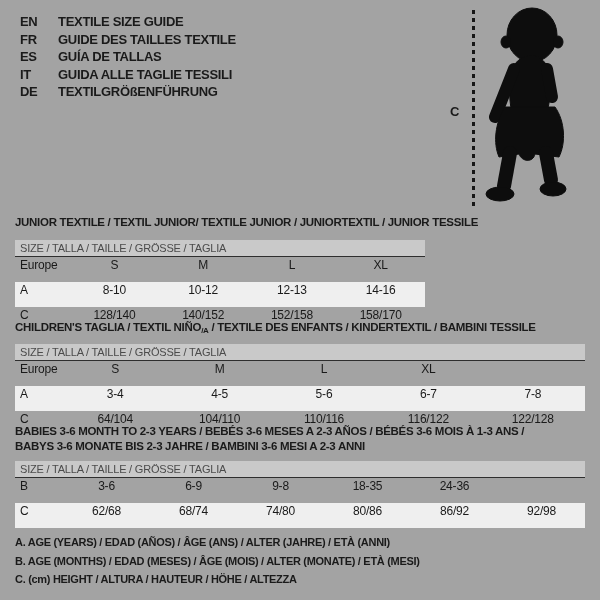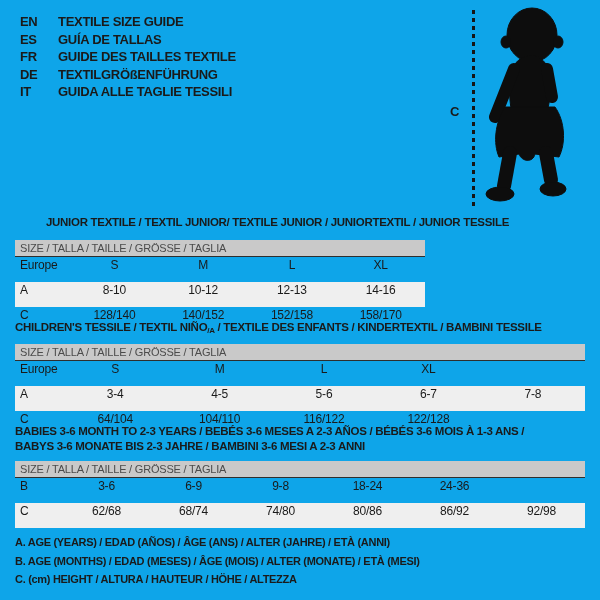--- a/index.html
+++ b/index.html
@@ -1,17 +1,17 @@
 <!DOCTYPE html>
 <html><head>
 <meta charset="utf-8">
 <style>
   html,body { margin:0; padding:0; background:#ffffff; }
   .page {
-    position:relative; width:600px; height:600px; background:#0ea5e9;
+    position:relative; width:600px; height:600px; background:#a3a3a3;
     font-family:"Liberation Sans", sans-serif; color:#1a1a1a; overflow:hidden;
   }
 
   
   .lang-block { position:absolute; left:20px; top:13px; }
   .lang-row { display:flex; height:17.5px; align-items:center;
               font-weight:bold; font-size:13px; letter-spacing:-0.3px; }
   .lang-code { width:38px; }
 
   
@@ -49,34 +49,34 @@
 <body>
 
 <div class="page">
 
   <div class="lang-block">
     <div class="lang-row">
       <span class="lang-code">EN</span>
       <span>TEXTILE SIZE GUIDE</span>
     </div>
     <div class="lang-row">
+      <span class="lang-code">FR</span>
+      <span>GUIDE DES TAILLES TEXTILE</span>
+    </div>
+    <div class="lang-row">
       <span class="lang-code">ES</span>
       <span>GUÍA DE TALLAS</span>
     </div>
     <div class="lang-row">
-      <span class="lang-code">FR</span>
-      <span>GUIDE DES TAILLES TEXTILE</span>
+      <span class="lang-code">IT</span>
+      <span>GUIDA ALLE TAGLIE TESSILI</span>
     </div>
     <div class="lang-row">
       <span class="lang-code">DE</span>
       <span>TEXTILGRÖßENFÜHRUNG</span>
-    </div>
-    <div class="lang-row">
-      <span class="lang-code">IT</span>
-      <span>GUIDA ALLE TAGLIE TESSILI</span>
     </div>
   </div>
 
   <div class="measure-c">C</div>
   <div class="dash-line"></div>
   <svg class="silhouette" width="92" height="200" viewBox="0 0 92 200">
     <g fill="#0d0d0d" stroke="#0d0d0d">
       <ellipse cx="49" cy="30" rx="25" ry="27"></ellipse>
       <ellipse cx="23" cy="37" rx="5" ry="6"></ellipse>
       <ellipse cx="75" cy="37" rx="5" ry="6"></ellipse>
@@ -84,21 +84,21 @@
       <line x1="31" y1="64" x2="12" y2="112" stroke-width="12" stroke-linecap="round"></line>
       <line x1="64" y1="64" x2="69" y2="92" stroke-width="12" stroke-linecap="round"></line>
       <path d="M22,102 C12,118 10,138 16,152 L36,149 C39,157 50,158 52,149 L76,152 C83,138 82,116 72,102 Z"></path>
       <line x1="27" y1="148" x2="21" y2="181" stroke-width="14" stroke-linecap="round"></line>
       <line x1="63" y1="148" x2="68" y2="175" stroke-width="14" stroke-linecap="round"></line>
       <ellipse cx="17" cy="189" rx="14" ry="7"></ellipse>
       <ellipse cx="70" cy="184" rx="13" ry="7"></ellipse>
     </g>
   </svg>
 
-  <div class="section-heading" style="top:216px;margin-left:31px;">JUNIOR TEXTILE / TEXTIL JUNIOR/ TEXTILE JUNIOR / JUNIORTEXTIL / JUNIOR TESSILE</div>
+  <div class="section-heading" style="top:216px;">JUNIOR TEXTILE / TEXTIL JUNIOR/ TEXTILE JUNIOR / JUNIORTEXTIL / JUNIOR TESSILE</div>
 
   <div class="size-table w-junior" style="top:240px;">
     <div class="size-bar">SIZE / TALLA / TAILLE / GRÖSSE / TAGLIA</div>
     <div class="trow cols-junior">
       <span class="rlabel">Europe</span>
       <span class="cell">S</span>
       <span class="cell">M</span>
       <span class="cell">L</span>
       <span class="cell">XL</span>
     </div>
@@ -112,21 +112,21 @@
     <div class="trow cols-junior">
       <span class="rlabel">C</span>
       <span class="cell">128/140</span>
       <span class="cell">140/152</span>
       <span class="cell">152/158</span>
       <span class="cell">158/170</span>
     </div>
   </div>
 
   <div class="section-heading" style="top:321px;">
-    <span>CHILDREN'S TESSILE / TEXTIL NIÑO</span><span class="sub-sz">/A</span><span> / TEXTILE DES ENFANTS / KINDERTEXTIL / BAMBINI TESSILE</span>
+    <span>CHILDREN'S TAGLIA / TEXTIL NIÑO</span><span class="sub-sz">/A</span><span> / TEXTILE DES ENFANTS / KINDERTEXTIL / BAMBINI TESSILE</span>
   </div>
 
   <div class="size-table w-full" style="top:344px;">
     <div class="size-bar">SIZE / TALLA / TAILLE / GRÖSSE / TAGLIA</div>
     <div class="trow cols-child">
       <span class="rlabel">Europe</span>
       <span class="cell">S</span>
       <span class="cell">M</span>
       <span class="cell">L</span>
       <span class="cell">XL</span>
@@ -136,38 +136,39 @@
       <span class="cell">3-4</span>
       <span class="cell">4-5</span>
       <span class="cell">5-6</span>
       <span class="cell">6-7</span>
       <span class="cell">7-8</span>
     </div>
     <div class="trow cols-child">
       <span class="rlabel">C</span>
       <span class="cell">64/104</span>
       <span class="cell">104/110</span>
+      <span class="cell">110/116</span>
       <span class="cell">116/122</span>
       <span class="cell">122/128</span>
     </div>
   </div>
 
   <div class="section-heading heading-2line" style="top:424px;">
     <div>BABIES 3-6 MONTH TO 2-3 YEARS / BEBÉS 3-6 MESES A 2-3 AÑOS / BÉBÉS 3-6 MOIS À 1-3 ANS /</div>
     <div>BABYS 3-6 MONATE BIS 2-3 JAHRE / BAMBINI 3-6 MESI A 2-3 ANNI</div>
   </div>
 
   <div class="size-table w-full" style="top:461px;">
     <div class="size-bar">SIZE / TALLA / TAILLE / GRÖSSE / TAGLIA</div>
     <div class="trow cols-babies">
       <span class="rlabel">B</span>
       <span class="cell">3-6</span>
       <span class="cell">6-9</span>
       <span class="cell">9-8</span>
-      <span class="cell">18-24</span>
+      <span class="cell">18-35</span>
       <span class="cell">24-36</span>
     </div>
     <div class="trow cols-babies striped">
       <span class="rlabel">C</span>
       <span class="cell">62/68</span>
       <span class="cell">68/74</span>
       <span class="cell">74/80</span>
       <span class="cell">80/86</span>
       <span class="cell">86/92</span>
       <span class="cell">92/98</span>

